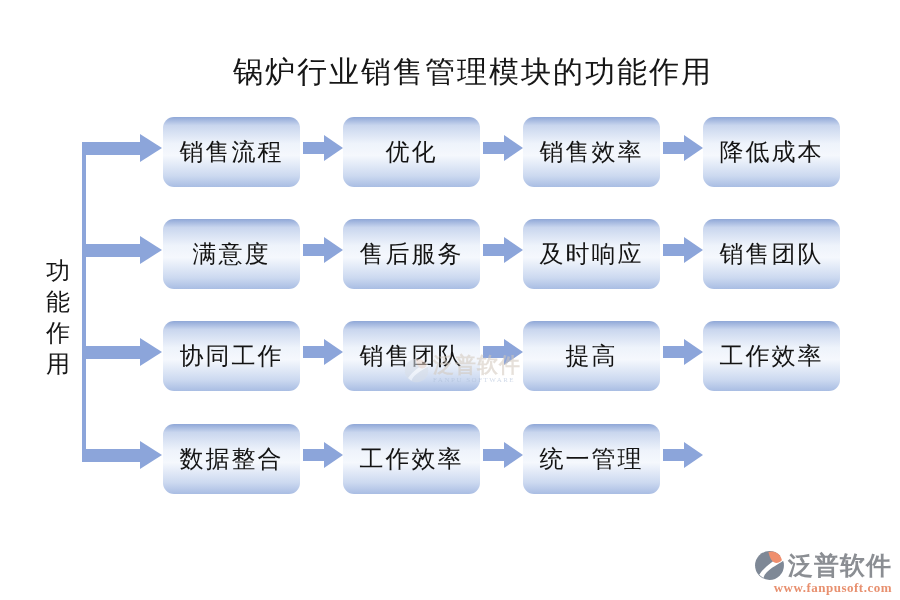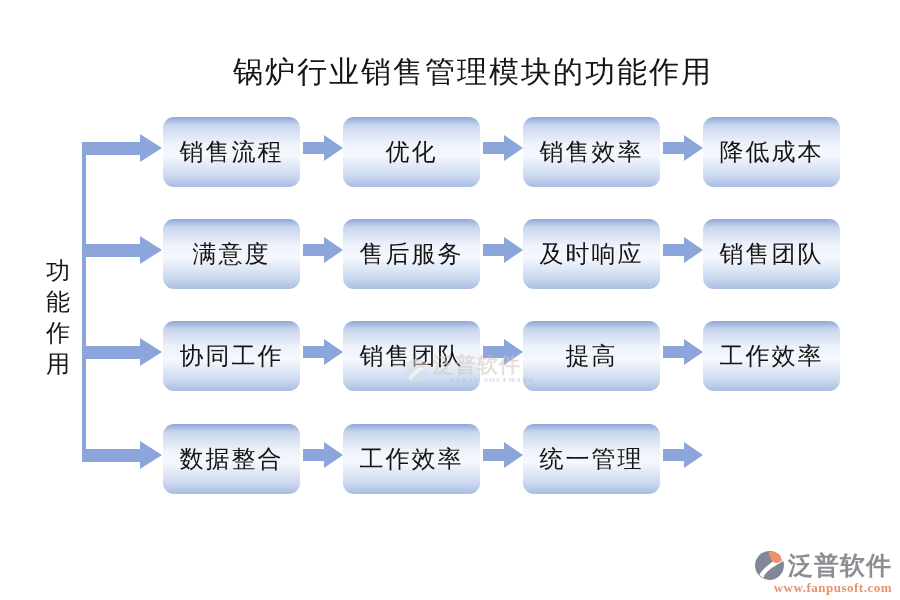--- a/index.html
+++ b/index.html
@@ -46,21 +46,21 @@
     border-top:14px solid transparent;border-bottom:14px solid transparent;border-left:22px solid var(--arrow);}
   .frt0{top:134px}.frt1{top:236px}.frt2{top:338px}.frt3{top:441px}
   
   .watermark{
     position:absolute;left:403px;top:354px;display:flex;align-items:flex-start;
     opacity:.55;pointer-events:none;
   }
   .watermark .wm-icon{width:27px;height:27px;margin-top:3px;}
   .wm-text-wrap{margin-left:3px;}
   .wm-brand{font-size:21px;letter-spacing:1px;color:#d2c8bc;font-weight:700;line-height:22px;}
-  .wm-sub{font-size:7px;letter-spacing:1.5px;color:#abbcd6;font-weight:700;margin-left:17px;}
+  .wm-sub{font-size:7px;letter-spacing:1.5px;color:#abbcd6;font-weight:400;}
   
   .brand{position:absolute;left:753px;top:549px;}
   .brand-row{display:flex;align-items:center;}
   .brand-icon{width:33px;height:33px;}
   .brand-name{font-size:25px;color:#8b8e93;font-weight:700;letter-spacing:1px;margin-left:2px;line-height:30px;}
   .brand-url{font-size:13px;color:var(--salmon);font-weight:700;letter-spacing:.5px;text-align:right;margin-top:-2px;}
 </style>
 </head>
 <body>
 

